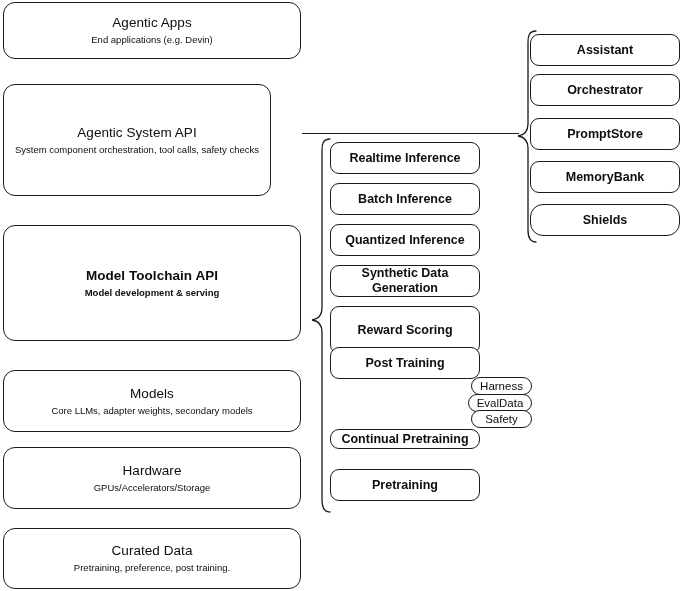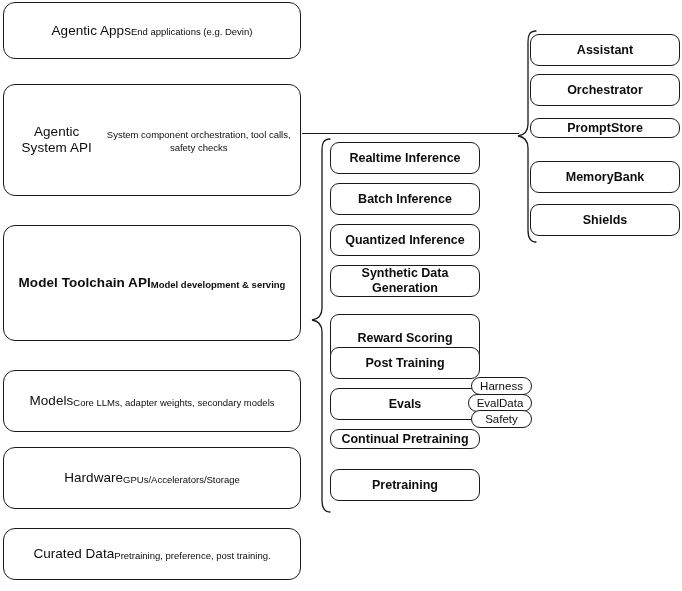--- a/index.html
+++ b/index.html
@@ -19,21 +19,21 @@
     background: #ffffff;
     overflow: hidden;
   }
   .box {
     position: absolute;
     box-sizing: border-box;
     border: 1.3px solid #1a1a1a;
     border-radius: 12px;
     background: #ffffff;
     display: flex;
-    flex-direction: row;
+    flex-direction: column;
     align-items: center;
     justify-content: center;
     text-align: center;
     padding: 2px 6px;
   }
   .box .title {
     font-size: 13.5px;
     line-height: 16px;
     color: #0d0d0d;
     letter-spacing: 0.05px;
@@ -89,41 +89,41 @@
 </head>
 <body>
 
 <div id="canvas">
 
   <div class="box" style="left:3px; top:2px; width:298px; height:57px;">
     <div class="title">Agentic Apps</div>
     <div class="subtitle">End applications (e.g. Devin)</div>
   </div>
 
-  <div class="box" style="left:3px; top:84px; width:298px; height:112px;">
+  <div class="box" style="left:3px; top:84px; width:268px; height:112px;">
     <div class="title">Agentic System API</div>
     <div class="subtitle">System component orchestration, tool calls, safety checks</div>
   </div>
 
   <div class="box" style="left:3px; top:225px; width:298px; height:116px;font-weight:bold;">
     <div class="title">Model Toolchain API</div>
     <div class="subtitle">Model development &amp; serving</div>
   </div>
 
   <div class="box" style="left:3px; top:370px; width:298px; height:62px;">
     <div class="title">Models</div>
     <div class="subtitle">Core LLMs, adapter weights, secondary models</div>
   </div>
 
   <div class="box" style="left:3px; top:447px; width:298px; height:62px;">
     <div class="title">Hardware</div>
     <div class="subtitle">GPUs/Accelerators/Storage</div>
   </div>
 
-  <div class="box" style="left:3px; top:528px; width:298px; height:52px;">
+  <div class="box" style="left:3px; top:528px; width:298px; height:61px;">
     <div class="title">Curated Data</div>
     <div class="subtitle">Pretraining, preference, post training.</div>
   </div>
 
   <div class="connector" style="left:302px; top:133px; width:217px; height:1.3px;"></div>
 
   <div class="brace" style="left:310px; top:138px; width:22px; height:376px;">
     <svg width="22" height="376" viewBox="0 0 22 376" fill="none" xmlns="http://www.w3.org/2000/svg">
       <path d="M20 1 C13 1 12 6 12 12 L12 170 C12 177 9 181 2 182 C9 183 12 187 12 194 L12 362 C12 368 13 374 20 374" stroke="#1a1a1a" stroke-width="1.3" fill="none" stroke-linecap="round"></path>
     </svg>
@@ -134,28 +134,25 @@
   </div>
   <div class="chip" style="left:330px; top:183px; width:150px; height:32px;">
     <span>Batch Inference</span>
   </div>
   <div class="chip" style="left:330px; top:224px; width:150px; height:32px;">
     <span>Quantized Inference</span>
   </div>
   <div class="chip" style="left:330px; top:265px; width:150px; height:32px;">
     <span>Synthetic Data Generation</span>
   </div>
-  <div class="chip" style="left:330px; top:306px; width:150px; height:48px;margin-top:8px;">
+  <div class="chip" style="left:330px; top:306px; width:150px; height:48px;">
     <span>Reward Scoring</span>
   </div>
   <div class="chip" style="left:330px; top:347px; width:150px; height:32px;">
     <span>Post Training</span>
-  </div>
-  <div class="chip" style="left:330px; top:388px; width:150px; height:32px;">
-    <span>Evals</span>
   </div>
   <div class="chip" style="left:330px; top:429px; width:150px; height:20px;align-items:center;">
     <span>Continual Pretraining</span>
   </div>
   <div class="chip" style="left:330px; top:469px; width:150px; height:32px;">
     <span>Pretraining</span>
   </div>
 
   <div class="pill" style="left:471px; top:377px; width:61px; height:18px;">
     <span>Harness</span>
@@ -172,23 +169,23 @@
       <path d="M20 1 C13 1 12 6 12 12 L12 94 C12 101 9 105 2 106 C9 107 12 111 12 118 L12 200 C12 206 13 212 20 212" stroke="#1a1a1a" stroke-width="1.3" fill="none" stroke-linecap="round"></path>
     </svg>
   </div>
 
   <div class="chip" style="left:530px; top:34px; width:150px; height:32px;">
     <span>Assistant</span>
   </div>
   <div class="chip" style="left:530px; top:74px; width:150px; height:32px;">
     <span>Orchestrator</span>
   </div>
-  <div class="chip" style="left:530px; top:118px; width:150px; height:20px;">
+  <div class="chip" style="left:530px; top:118px; width:150px; height:32px;">
     <span>PromptStore</span>
   </div>
   <div class="chip" style="left:530px; top:161px; width:150px; height:32px;">
     <span>MemoryBank</span>
   </div>
-  <div class="chip" style="left:530px; top:204px; width:150px; height:32px;">
+  <div class="chip" style="left:530px; top:204px; width:150px; height:32px;border-radius:13px;">
     <span>Shields</span>
   </div>
 
 </div>
 
 </body></html>

